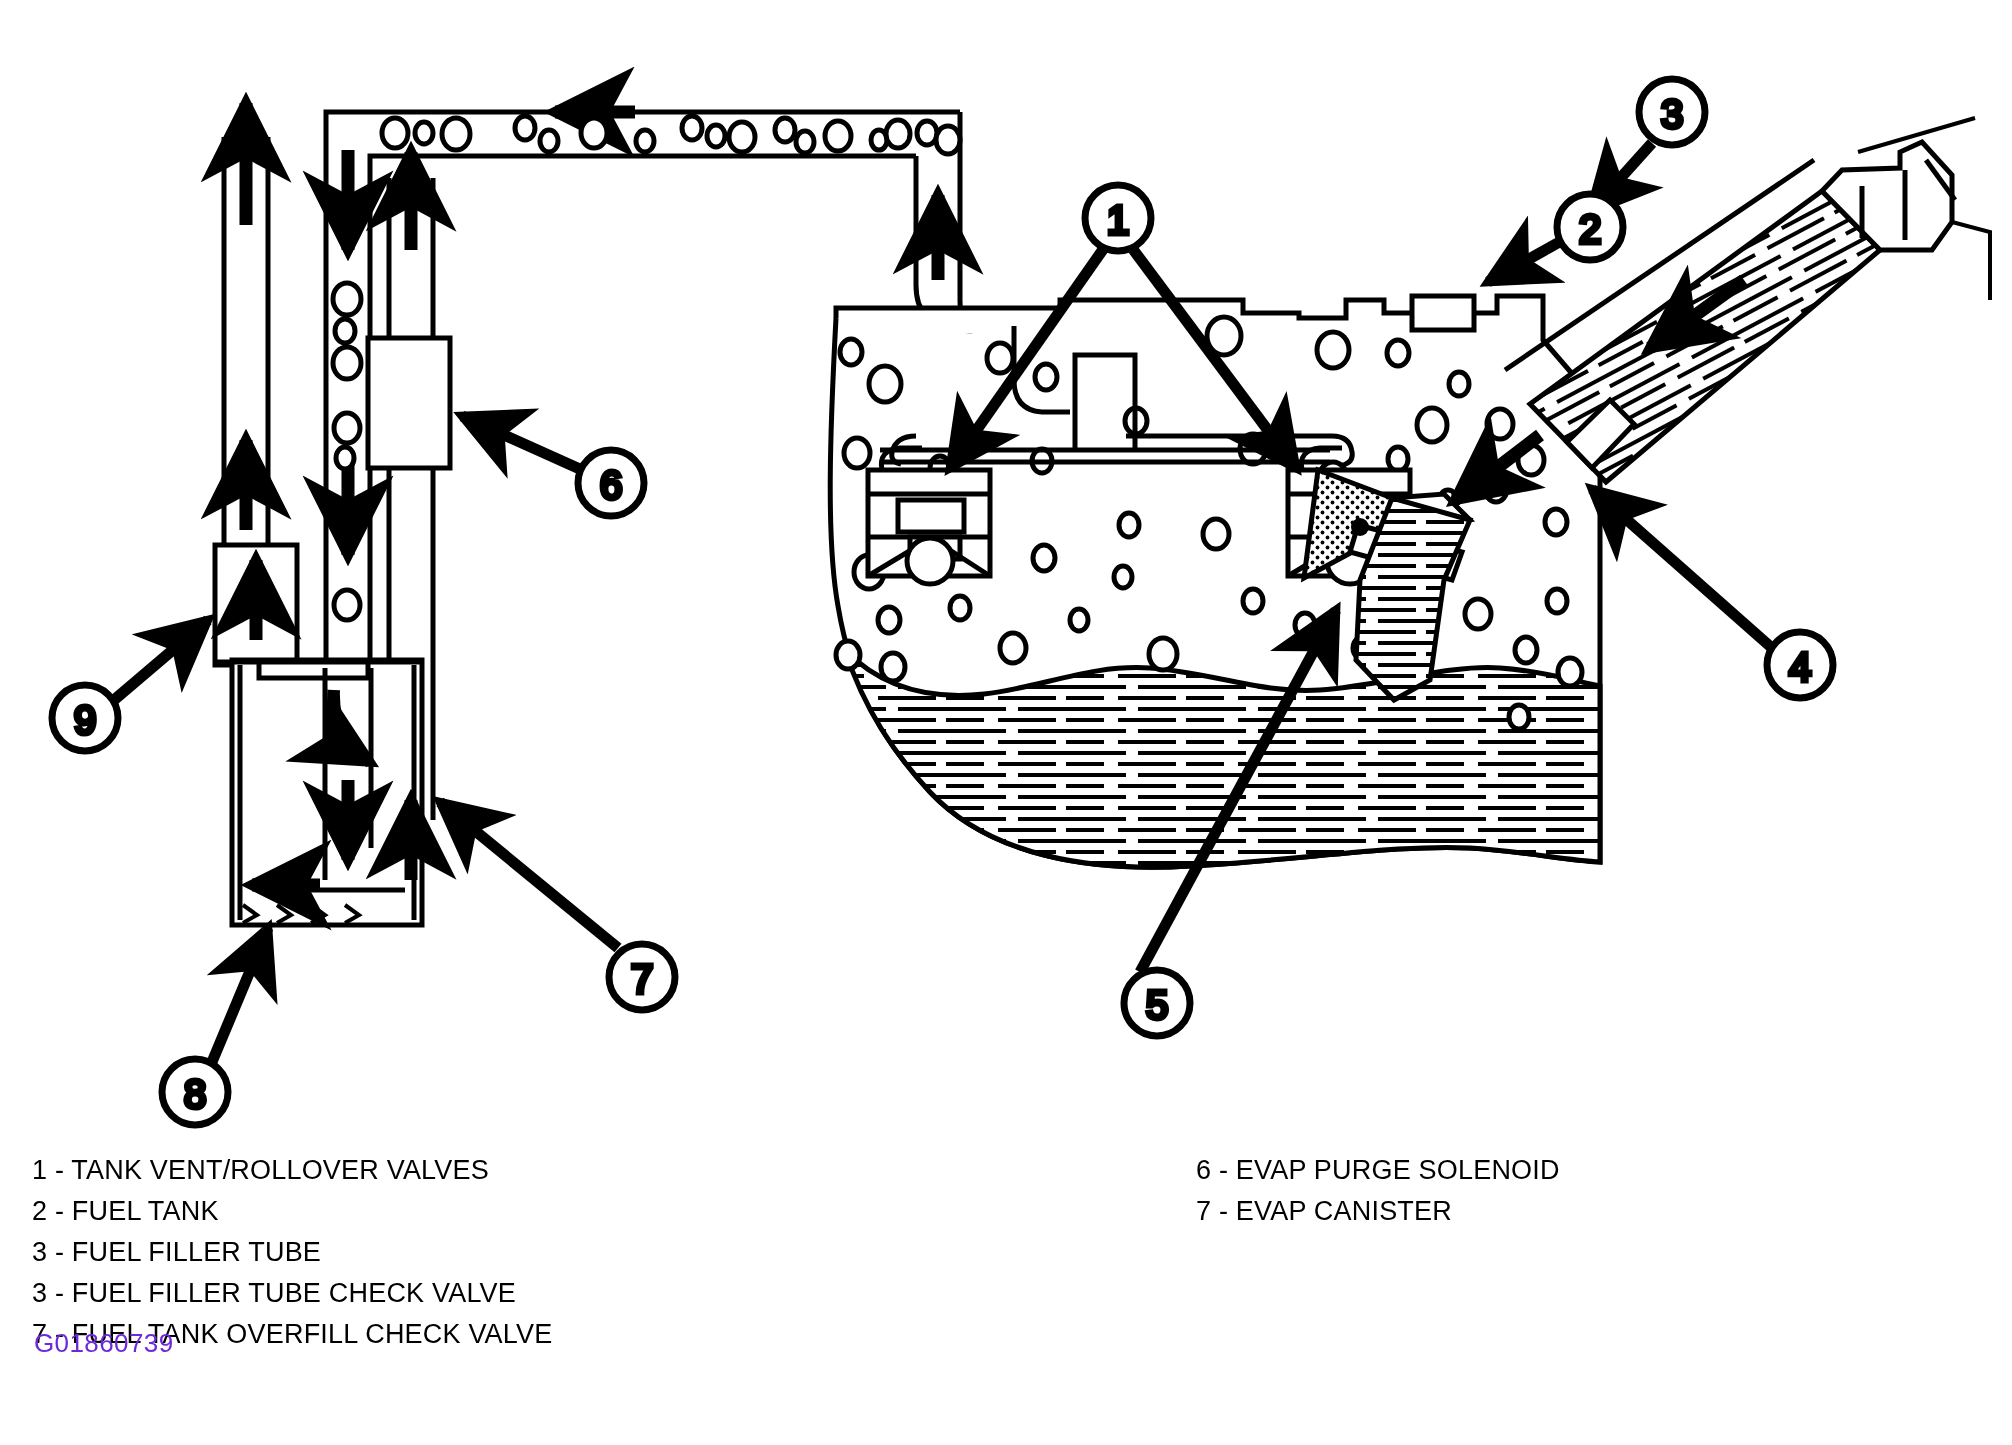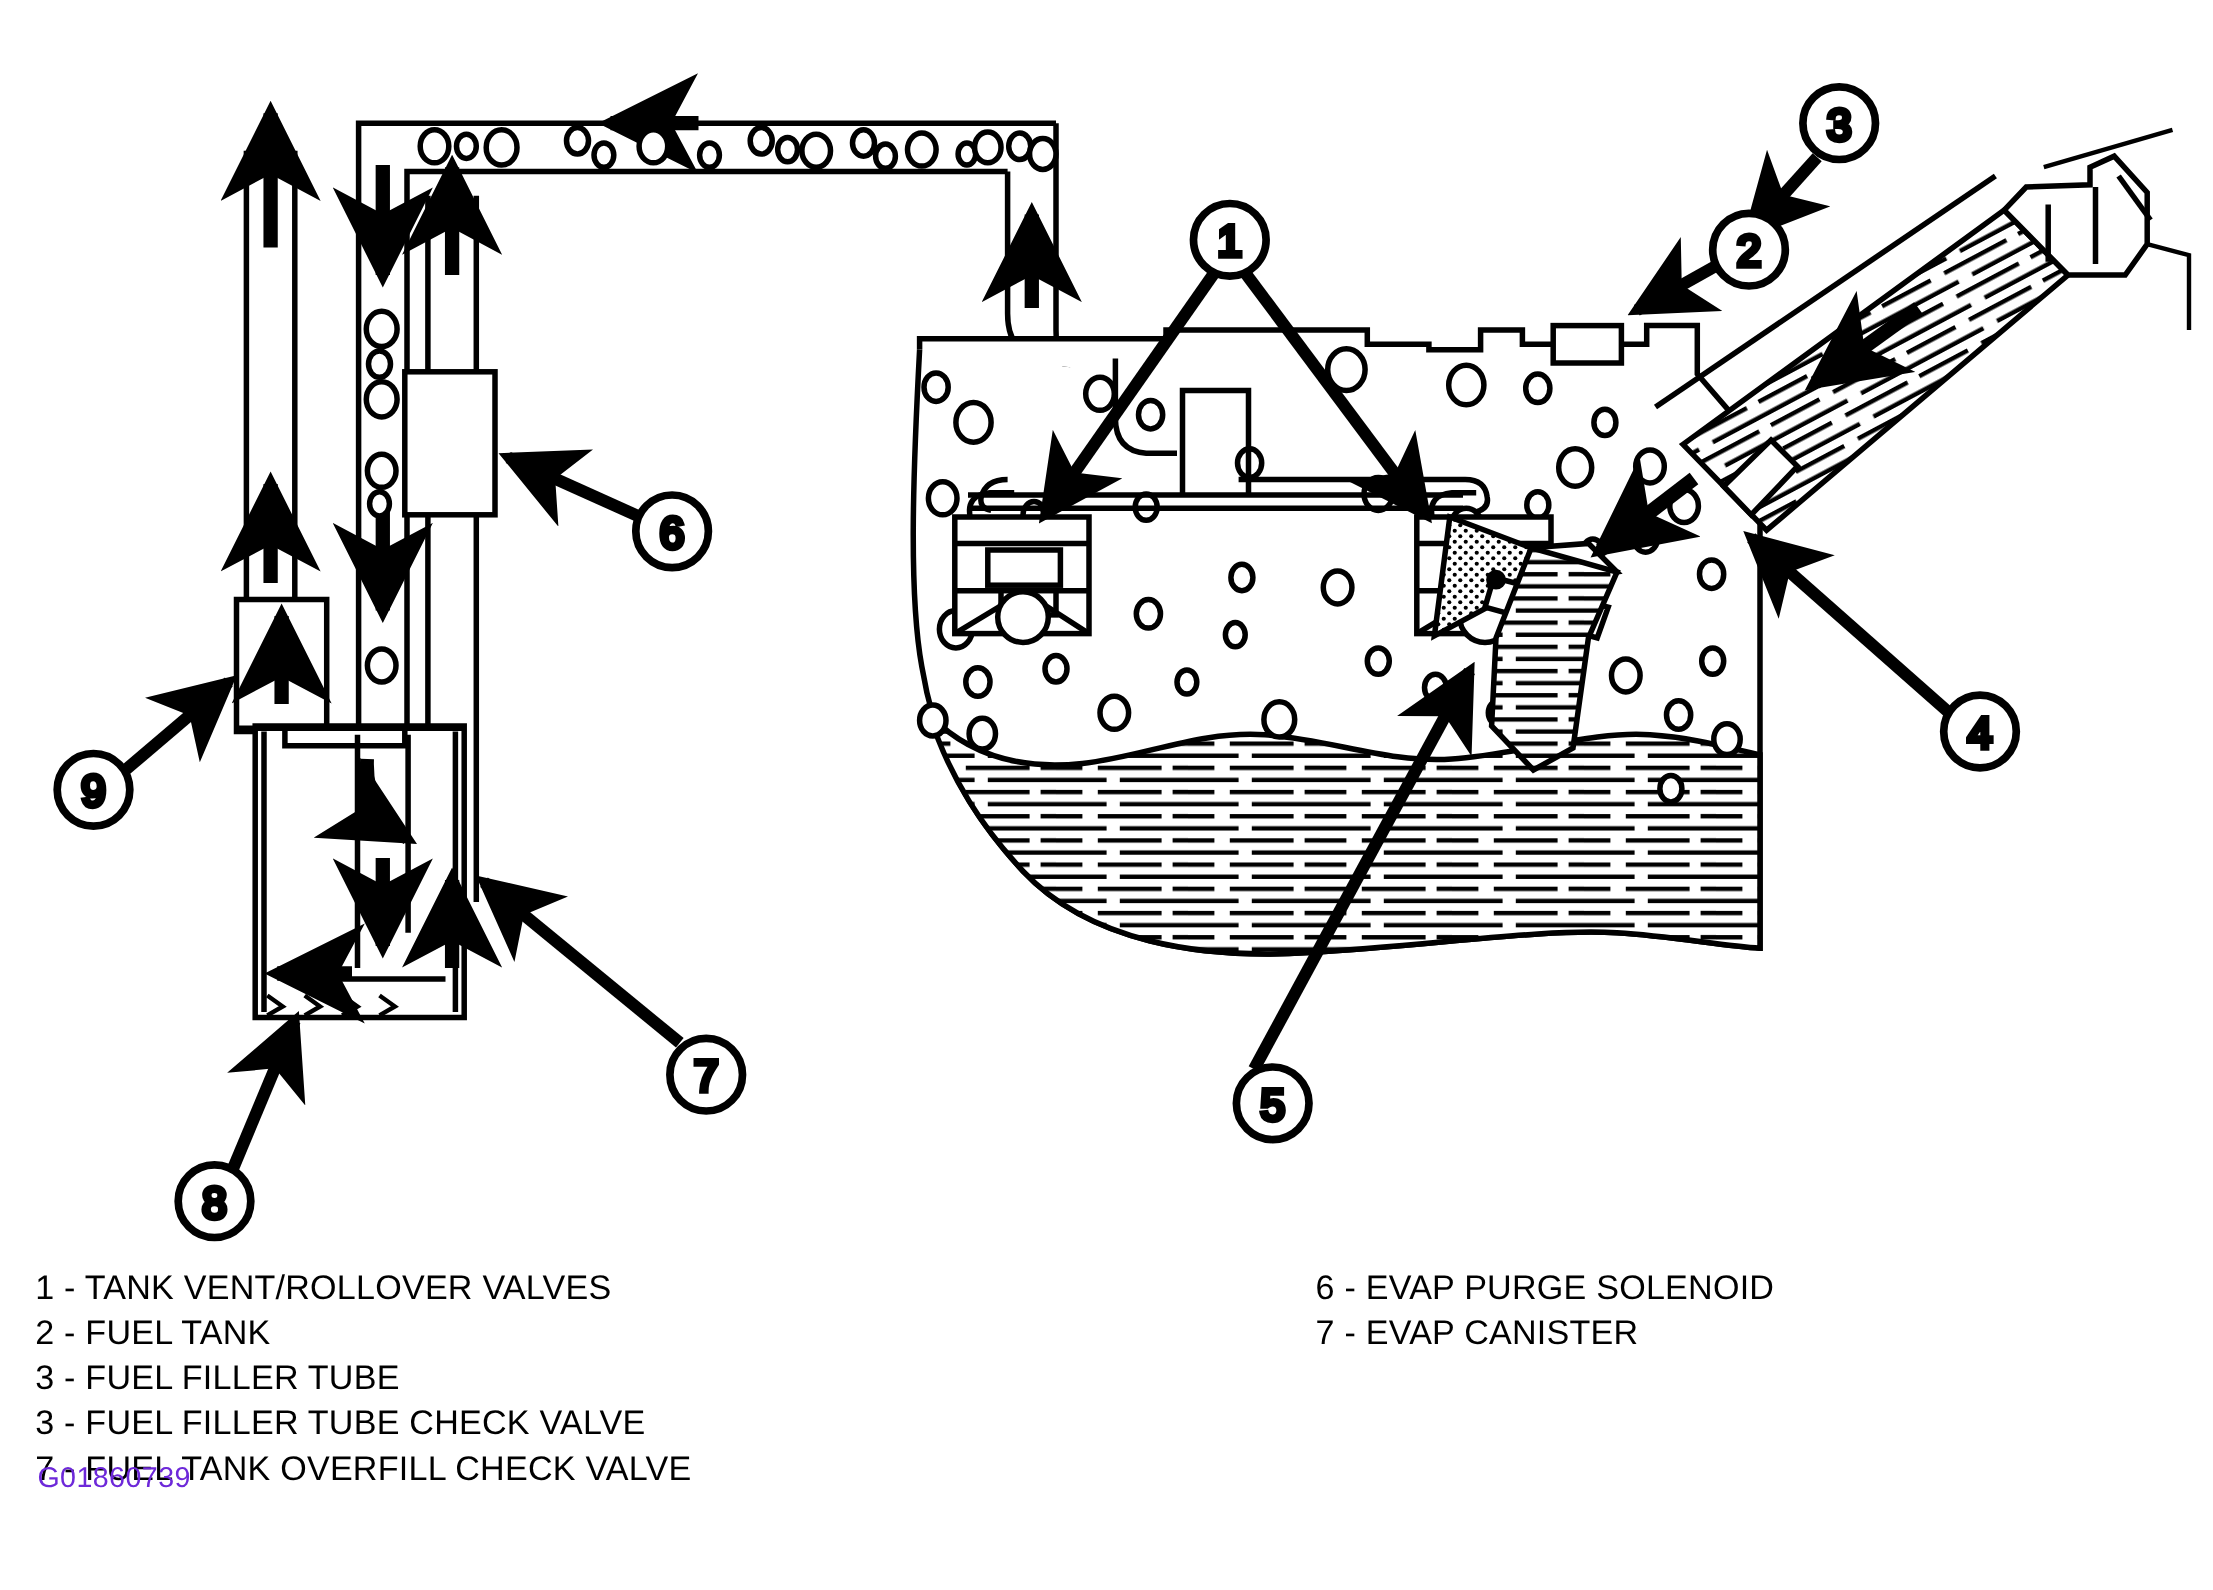--- a/index.html
+++ b/index.html
@@ -25,21 +25,21 @@
     position: absolute;
     left: 0;
     top: 0;
     width: 2012px;
     height: 1445px;
     display: block;
   }
   .legend-block {
     position: absolute;
     font-family: "Liberation Sans", sans-serif;
-    font-size: 31px;
+    font-size: 27px;
     font-weight: 400;
     line-height: 41px;
     letter-spacing: 0.2px;
     white-space: nowrap;
     color: #000;
   }
   #legend-left  { left: 32px;  top: 1150px; }
   #legend-right { left: 1196px; top: 1150px; }
   .legend-row { display: block; height: 41px; }
   #figure-id {

